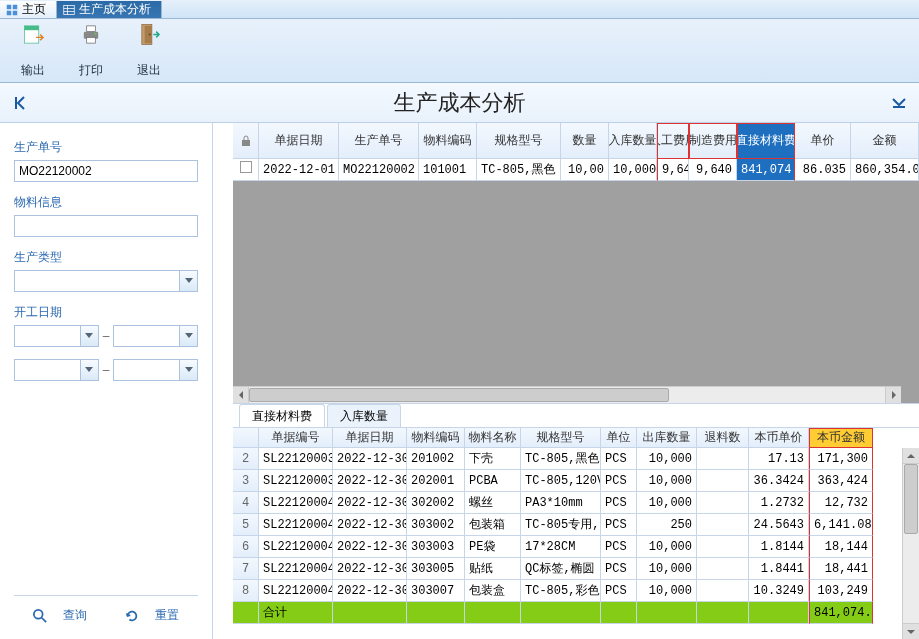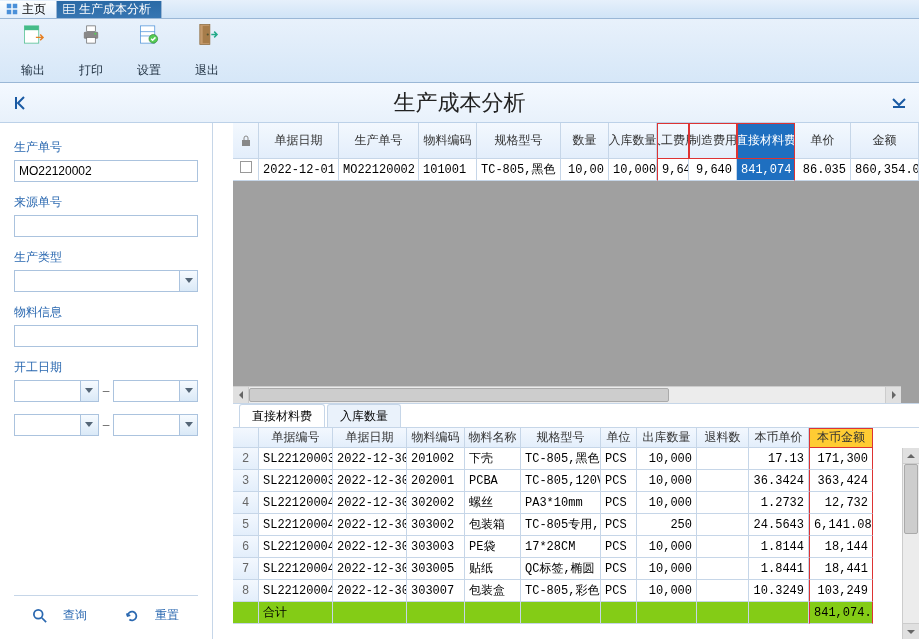--- a/index.html
+++ b/index.html
@@ -11,21 +11,21 @@
   width: 919px;
   height: 639px;
 }
 
 
 .tabbar {
   display: flex;
   height: 19px;
   background: linear-gradient(#e6f0fb, #d0e4f7);
   border-bottom: 1px solid #9ab7d6;
-  align-items: center;
+  align-items: flex-end;
 }
 .tab {
   display: flex;
   align-items: center;
   padding: 0 10px 0 6px;
   border-right: 1px solid #9ab7d6;
   background: linear-gradient(#fdfefe, #e3effb);
   cursor: pointer;
   gap: 4px;
 }
@@ -347,30 +347,20 @@
     <svg class="ribbon-icon" viewBox="0 0 32 32">
         <rect x="6" y="12" width="20" height="10" fill="#888" rx="2"></rect>
         <rect x="10" y="4" width="12" height="8" fill="#fff" stroke="#666"></rect>
         <rect x="10" y="20" width="12" height="8" fill="#fff" stroke="#666"></rect>
         <circle cx="22" cy="15" r="1.5" fill="#5c5"></circle>
       </svg>
     <span class="ribbon-label">打印</span>
   </div>
   <div class="ribbon-btn">
     <svg class="ribbon-icon" viewBox="0 0 32 32">
-        <rect x="4" y="4" width="20" height="24" fill="#fff" stroke="#4a90d9"></rect>
-        <line x1="4" y1="12" x2="24" y2="12" stroke="#4a90d9"></line>
-        <line x1="4" y1="18" x2="24" y2="18" stroke="#4a90d9"></line>
-        <circle cx="22" cy="22" r="6" fill="#5c5" stroke="#383"></circle>
-        <path d="M19 22 L21 24 L25 20" stroke="#fff" stroke-width="2" fill="none"></path>
-      </svg>
-    <span class="ribbon-label">设置</span>
-  </div>
-  <div class="ribbon-btn">
-    <svg class="ribbon-icon" viewBox="0 0 32 32">
         <rect x="6" y="2" width="14" height="28" fill="#c49a6c" stroke="#8a6a3f"></rect>
         <rect x="10" y="4" width="10" height="24" fill="#a67c4a"></rect>
         <circle cx="17" cy="16" r="1.5" fill="#553"></circle>
         <path d="M22 16 L30 16 M26 12 L30 16 L26 20" stroke="#2a8" stroke-width="2" fill="none"></path>
       </svg>
     <span class="ribbon-label">退出</span>
   </div>
 </div>
 
 <div class="titlebar">
@@ -385,36 +375,32 @@
 </div>
 
 <div class="main">
 
   <div class="sidebar">
     <div class="field">
       <label class="field-label">生产单号</label>
       <input class="field-input" value="MO22120002" style="">
     </div>
     <div class="field">
-      <label class="field-label">来源单号</label>
+      <label class="field-label">物料信息</label>
       <input class="field-input" style="">
     </div>
     <div class="field">
       <label class="field-label">生产类型</label>
       <div class="field-combo">
         <div class="combo-btn">
             <svg width="8" height="6" viewBox="0 0 8 6">
               <path d="M0 0 L4 5 L8 0" fill="#567"></path>
             </svg>
           </div>
       </div>
-    </div>
-    <div class="field">
-      <label class="field-label">物料信息</label>
-      <input class="field-input" style="">
     </div>
     <div class="field">
       <label class="field-label">开工日期</label>
       <div class="date-row">
         <div class="field-date field-combo">
             <div class="combo-btn">
               <svg width="8" height="6" viewBox="0 0 8 6">
                 <path d="M0 0 L4 5 L8 0" fill="#567"></path>
               </svg>
             </div>

